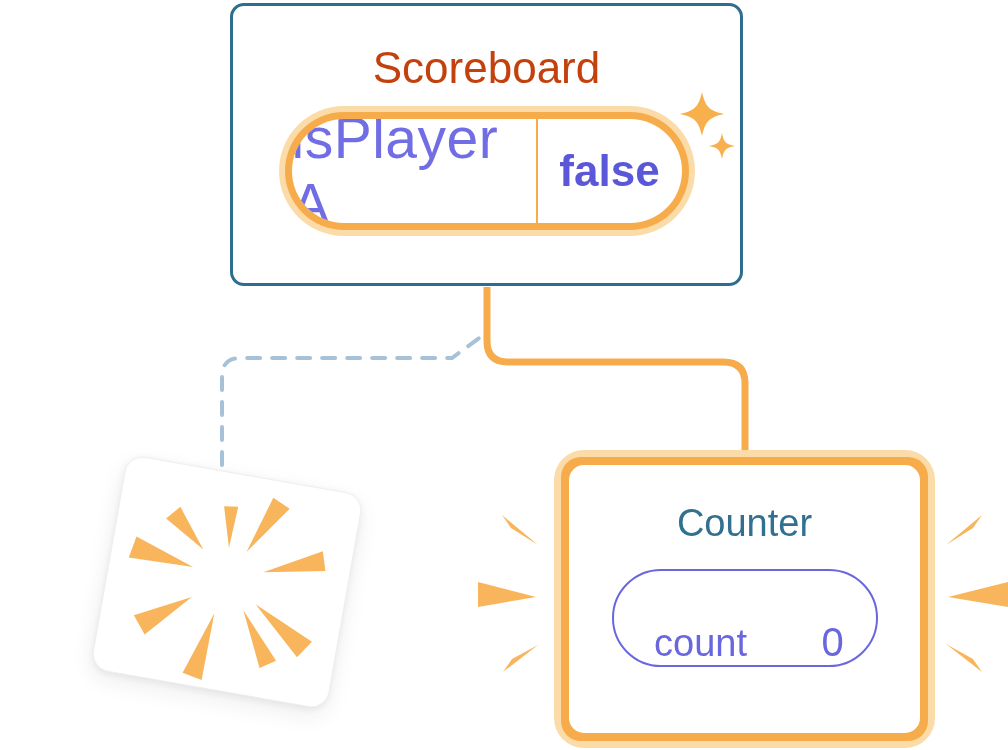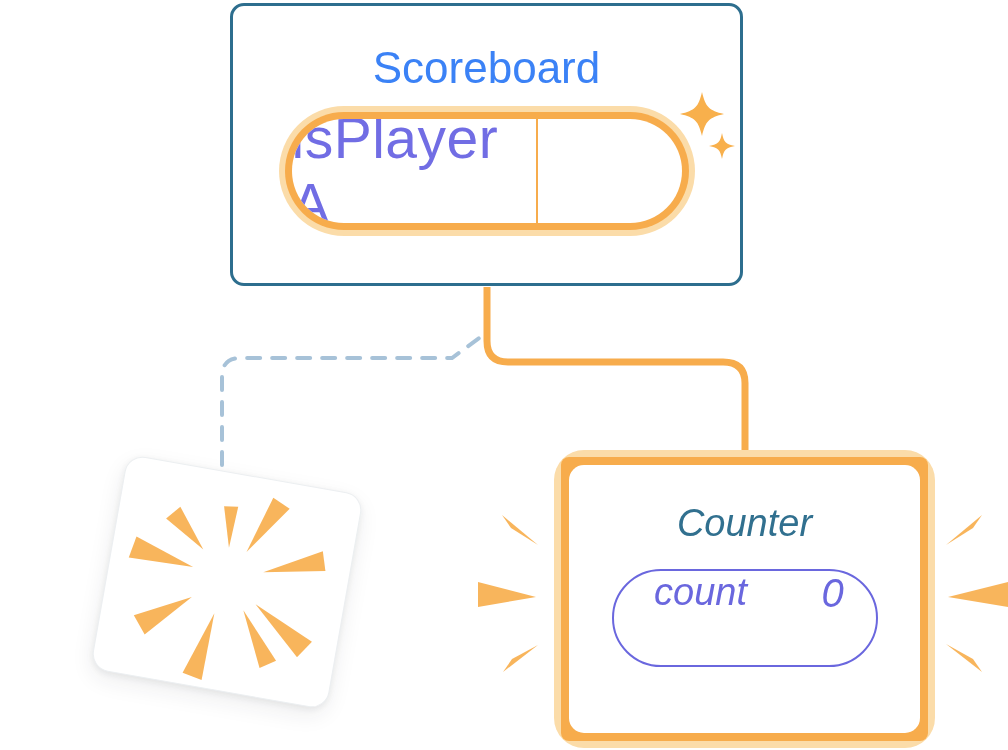--- a/index.html
+++ b/index.html
@@ -11,21 +11,21 @@
   
   .connector-layer{position:absolute;left:0;top:0;width:1008px;height:750px;z-index:1;}
 
   
   .scoreboard-card{
     position:absolute;left:230px;top:3px;width:513px;height:283px;
     box-sizing:border-box;background:#ffffff;border:3px solid #2D6E8E;
     border-radius:14px;z-index:2;display:flex;flex-direction:column;align-items:center;
   }
   .card-title{
-    margin-top:38px;font-size:44px;font-weight:500;color:#3b82f6;line-height:1.1;
+    margin-top:38px;font-size:44px;font-weight:500;color:#c2410c;line-height:1.1;
   }
   .pill-halo{margin-top:14px;background:#FBDCA9;border-radius:66px;padding:6px;display:inline-block;}
   .pill-main{background:#F7AC4C;border-radius:60px;padding:7px;}
   .pill-inner{
     background:#ffffff;border-radius:52px;height:104px;width:390px;
     display:flex;align-items:stretch;overflow:hidden;
   }
   .pill-label-cell{width:244px;display:flex;align-items:center;justify-content:center;}
   .pill-value-cell{flex:1;display:flex;align-items:center;justify-content:center;}
   .pill-divider-orange{width:2px;background:#F7AC4C;}
@@ -42,31 +42,31 @@
   }
   .burst{position:absolute;left:0;top:0;}
 
   
   .counter-halo{
     position:absolute;left:554px;top:450px;width:381px;height:298px;
     box-sizing:border-box;background:#FBDCA9;border-radius:30px;padding:7px;z-index:2;
   }
   .counter-border{
     width:100%;height:100%;box-sizing:border-box;
-    background:#F7AC4C;border-radius:8px;padding:8px;font-style:italic;
+    background:#F7AC4C;border-radius:20px;padding:8px;
   }
   .counter-card{
     width:100%;height:100%;box-sizing:border-box;background:#ffffff;border-radius:15px;
     display:flex;flex-direction:column;align-items:center;
   }
   .counter-title{margin-top:38px;font-size:38px;font-weight:500;color:#31708F;line-height:1.1;}
   .counter-pill{
     margin-top:24px;width:266px;height:98px;box-sizing:border-box;
     border:2px solid #6A67DE;border-radius:50px;background:#fff;
-    display:flex;align-items:flex-start;overflow:hidden;
+    display:flex;align-items:flex-end;overflow:hidden;
   }
   .counter-pill .pill-label-cell{width:174px;}
   .pill-divider-purple{width:2px;background:#6A67DE;}
   .count-label{font-size:38px;color:#6A67DE;}
   .count-value{font-size:40px;color:#6A67DE;}
 
   .emphasis{position:absolute;z-index:2;}
   .emphasis-left{left:476px;top:512px;}
   .emphasis-right{left:944px;top:512px;}
 </style>
@@ -80,20 +80,23 @@
 
 <div class="scoreboard-card">
   <div class="card-title">Scoreboard</div>
   <div class="pill-halo">
     <div class="pill-main">
       <div class="pill-inner">
         <div class="pill-label-cell">
           <span class="state-label">isPlayer A</span>
         </div>
         <div class="pill-divider-orange"></div>
+        <div class="pill-value-cell">
+          <span class="state-value">false</span>
+        </div>
       </div>
     </div>
   </div>
   <svg class="sparkles" width="60" height="80" viewBox="0 0 60 80" xmlns="http://www.w3.org/2000/svg">
     <path fill="#F8B04C" d="M24 2 C27.5 17 31 20.5 46 24 C31 27.5 27.5 31 24 46 C20.5 31 17 27.5 2 24 C17 20.5 20.5 17 24 2 Z"></path>
     <path fill="#F8B04C" d="M44 43 C46 52.5 47.5 54 57 56 C47.5 58 46 59.5 44 69 C42 59.5 40.5 58 31 56 C40.5 54 42 52.5 44 43 Z"></path>
   </svg>
 </div>
 
 <div class="destroyed-card">

